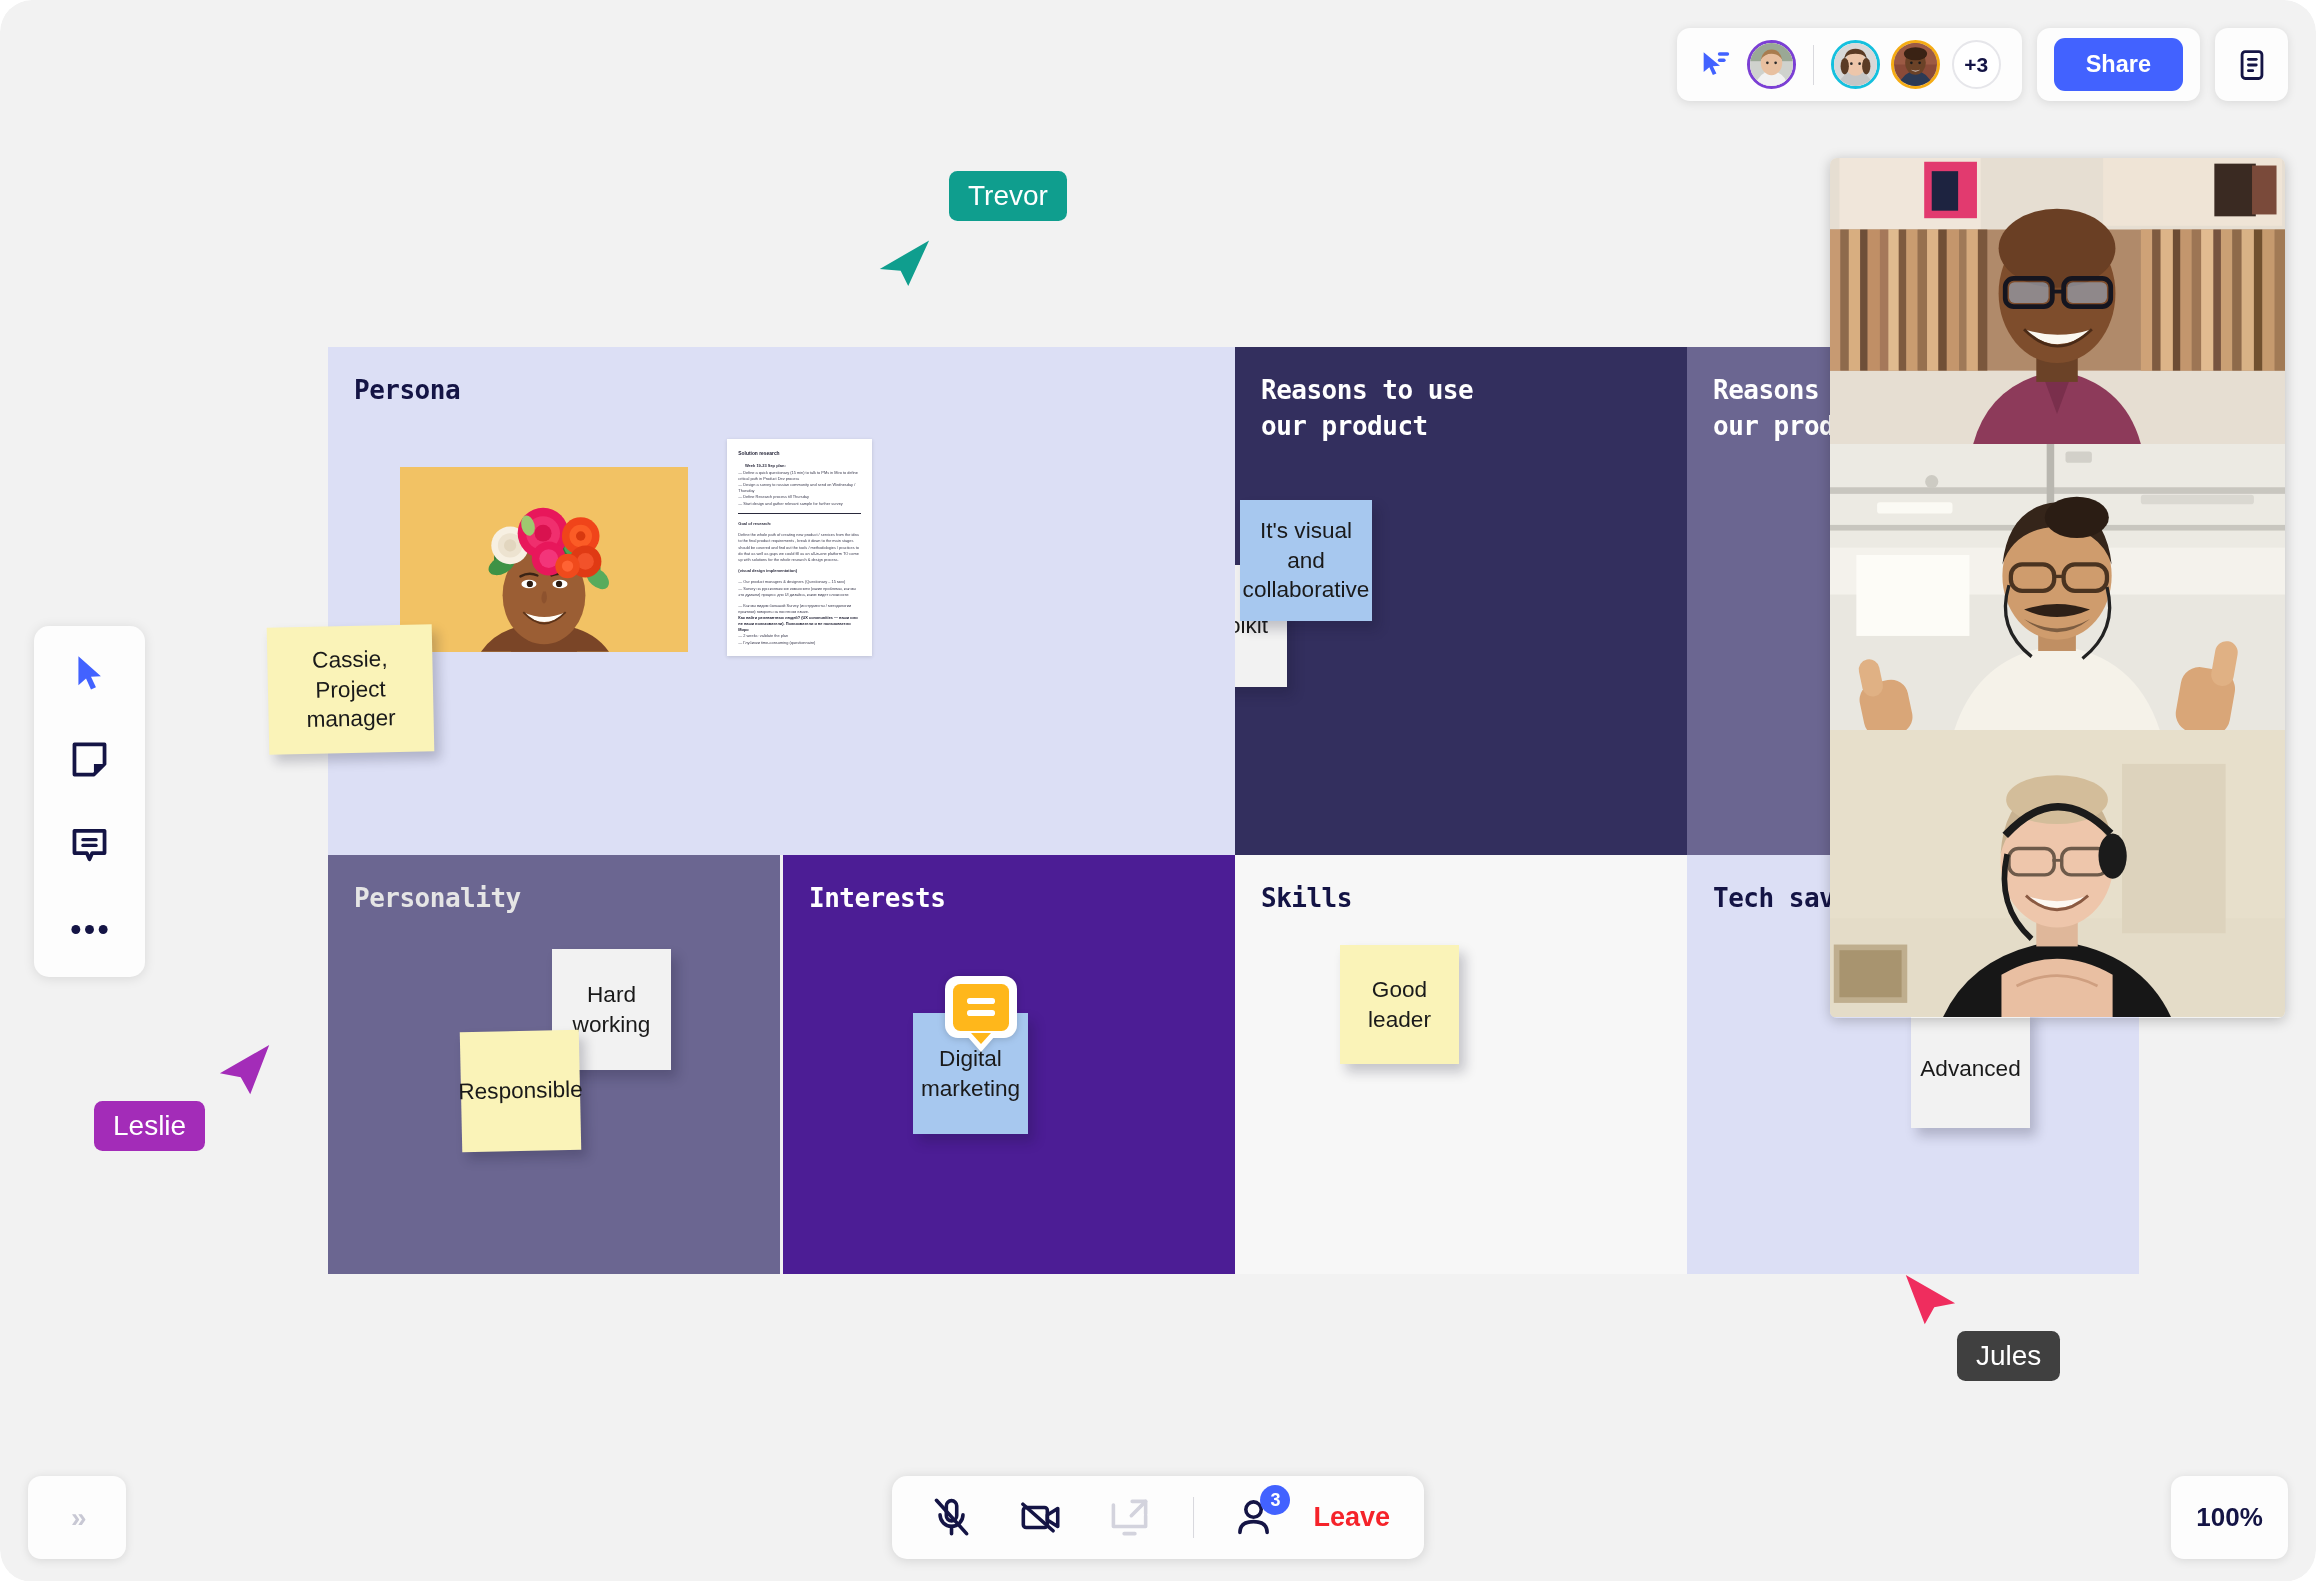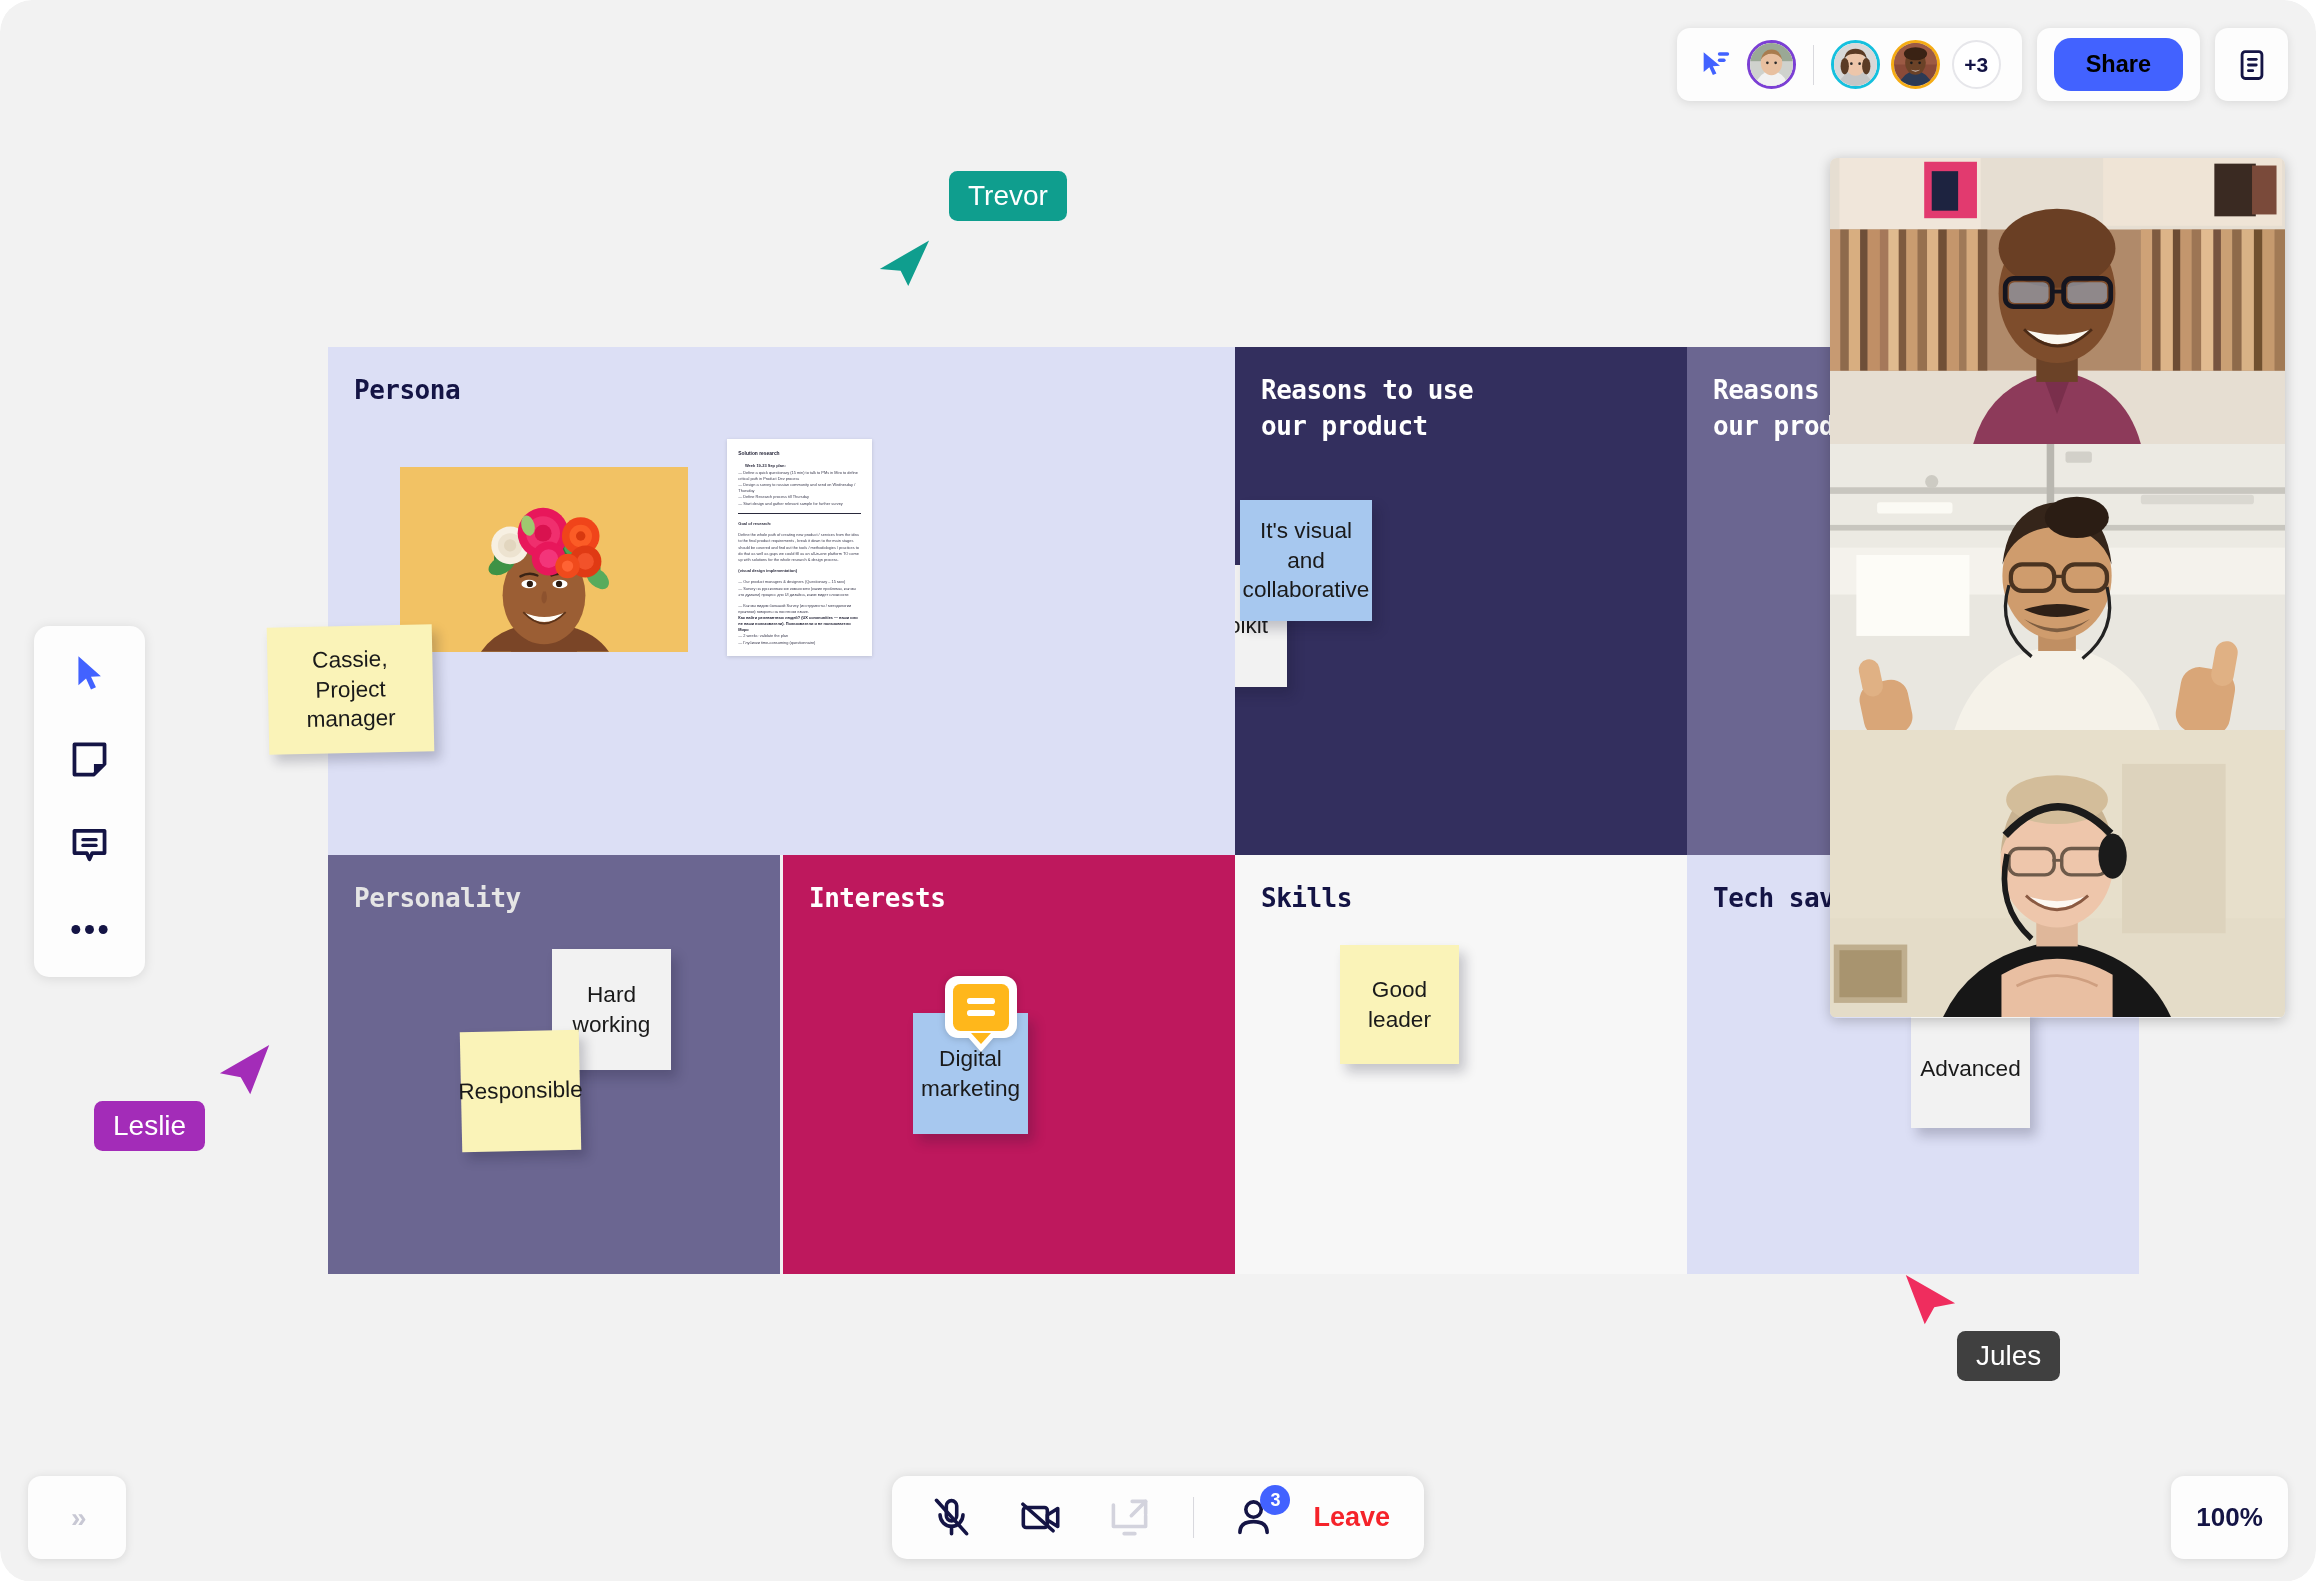--- a/index.html
+++ b/index.html
@@ -70,23 +70,23 @@
   }
   .avatar .face { position: absolute; inset: 0; }
   #avatar-overflow {
     width: 49px; height: 49px; border-radius: 50%;
     border: 2.8px solid #e6e6ea; background: #fff;
     display: flex; align-items: center; justify-content: center;
     font-size: 21px; font-weight: 700; color: #141445;
   }
   #share-card { padding: 0 17px; }
   #share-button {
-    background: #4262ff; color: #000000;
+    background: #4262ff; color: #ffffff;
     font-size: 23.5px; font-weight: 700;
-    border: none; border-radius: 17px;
+    border: none; border-radius: 11px;
     padding: 13px 32px; cursor: pointer;
     font-family: "Liberation Sans", sans-serif;
   }
   #notes-card { width: 73px; justify-content: center; cursor: pointer; }
 
   
   #left-toolbar {
     position: absolute; left: 34px; top: 626px;
     width: 111px; background: #fdfdfd;
     border-radius: 15px;
@@ -342,21 +342,21 @@
     <div class="panel" style="left:0;top:508px;width:452px;height:419px;background:#6b6691;">
       <div class="panel-title" style="color:#e5e5e5;">Personality</div>
       <div class="sticky" style="left:224px;top:94px;width:119px;height:121px;background:#f2f2f2;">
         <span>Hard working</span>
       </div>
       <div class="sticky tilt" style="left:133px;top:176px;width:119px;height:120px;background:#faf3b8;">
         <span>Responsible</span>
       </div>
     </div>
 
-    <div class="panel" style="left:455px;top:508px;width:452px;height:419px;background:#be185d;padding-left:28px;">
+    <div class="panel" style="left:455px;top:508px;width:452px;height:419px;background:#4c1d95;padding-left:28px;">
       <div class="panel-title" style="color:#ffffff;">Interests</div>
       <div class="sticky" style="left:130px;top:158px;width:115px;height:121px;background:#a7c8ef;white-space:pre-line;">
         <span>Digital
 marketing</span>
       </div>
       <div id="comment-badge" style="left:162px;top:121px;">
         <div class="tail"></div>
         <div class="inner">
           <i></i>
             <i></i>

